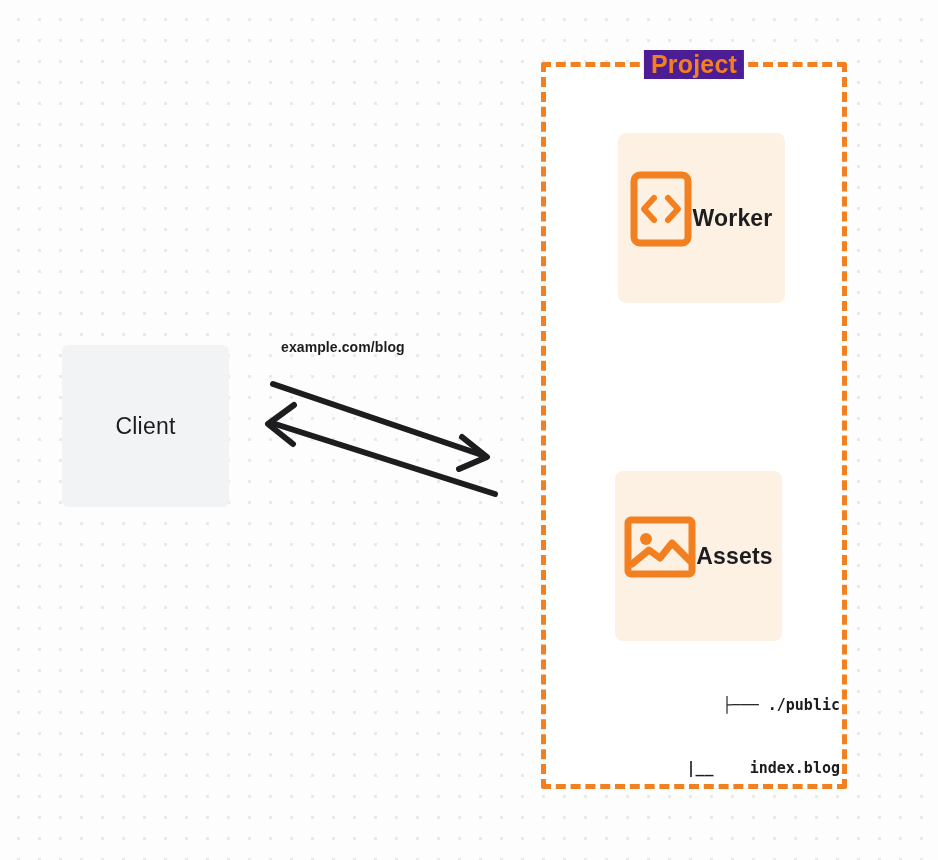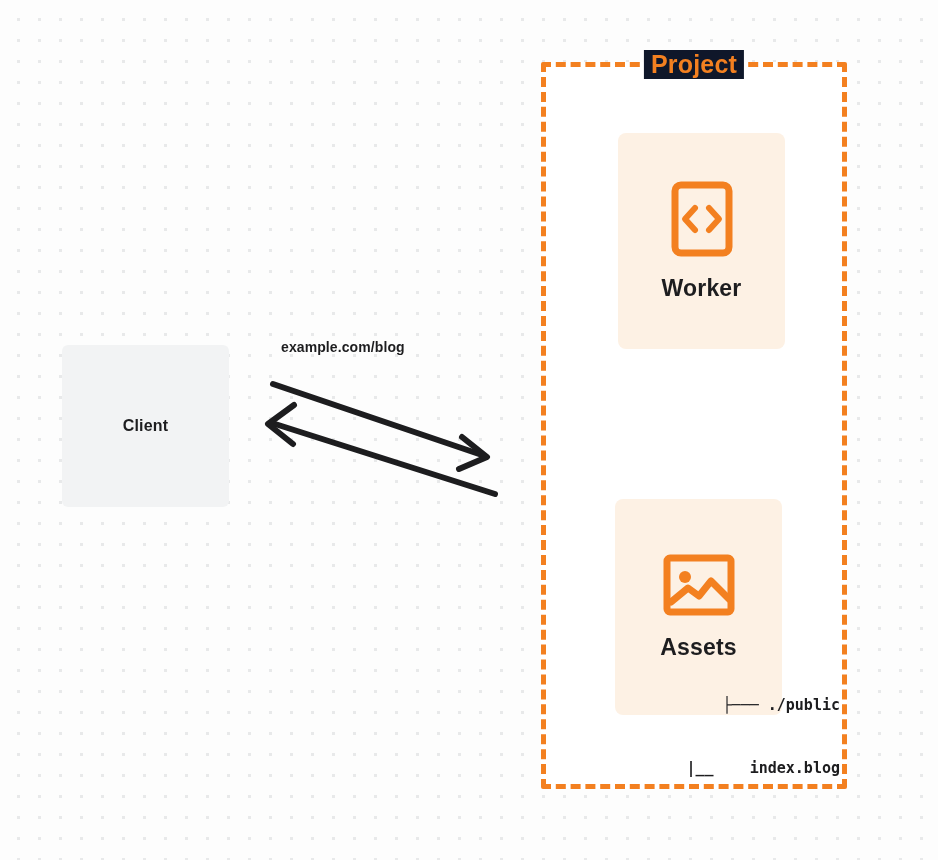--- a/index.html
+++ b/index.html
@@ -32,22 +32,22 @@
     top: 345px;
     width: 167px;
     height: 162px;
     background-color: #f2f3f4;
     border-radius: 6px;
     display: flex;
     align-items: center;
     justify-content: center;
   }
   #client-node .node-label {
-    font-size: 16px;
-    font-weight: bold;
+    font-size: 23px;
+    font-weight: normal;
     color: #1d1d1f;
     letter-spacing: 0.2px;
     text-align: right;
   }
 
   
   #project-group {
     position: absolute;
     left: 541px;
     top: 62px;
@@ -56,43 +56,42 @@
     border: 5px dashed #f38020;
     border-radius: 2px;
     background-color: #ffffff;
     box-sizing: border-box;
   }
   #project-label {
     position: absolute;
     left: 50%;
     top: -17px;
     transform: translateX(-50%);
-    background-color: #0f172a;
+    background-color: #4c1d95;
     padding: 0 7px;
     font-size: 25px;
     font-weight: bold;
     color: #f38020;
     letter-spacing: 0.2px;
     white-space: nowrap;
   }
 
   
   .service-card {
     position: absolute;
     width: 167px;
-    height: 216px;
+    height: 170px;
     background-color: #fdf1e4;
     border-radius: 8px;
     display: flex;
-    flex-direction: column;
     align-items: center;
     justify-content: center;
   }
   #worker-card { left: 72px; top: 66px; }
-  #assets-card { left: 69px; top: 432px; text-align: center; }
+  #assets-card { left: 69px; top: 404px; text-align: center; }
 
   .service-card .card-icon {
     display: block;
     margin-bottom: 14px;
   }
   .service-card .card-label {
     font-size: 23px;
     font-weight: bold;
     color: #1d1d1f;
     letter-spacing: 0.2px;

